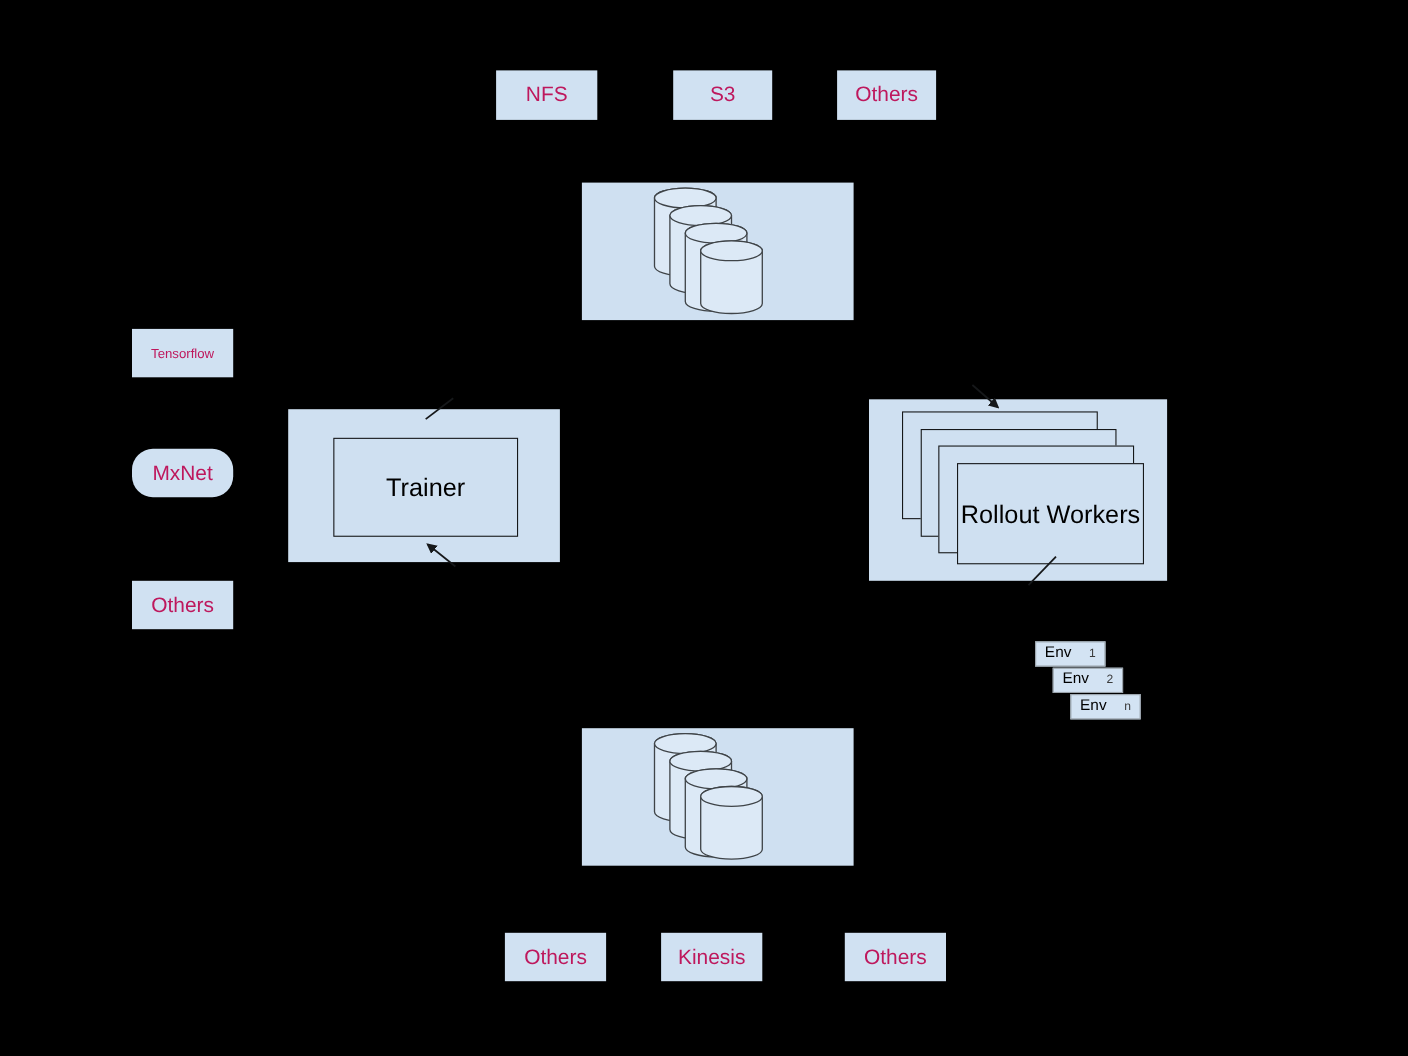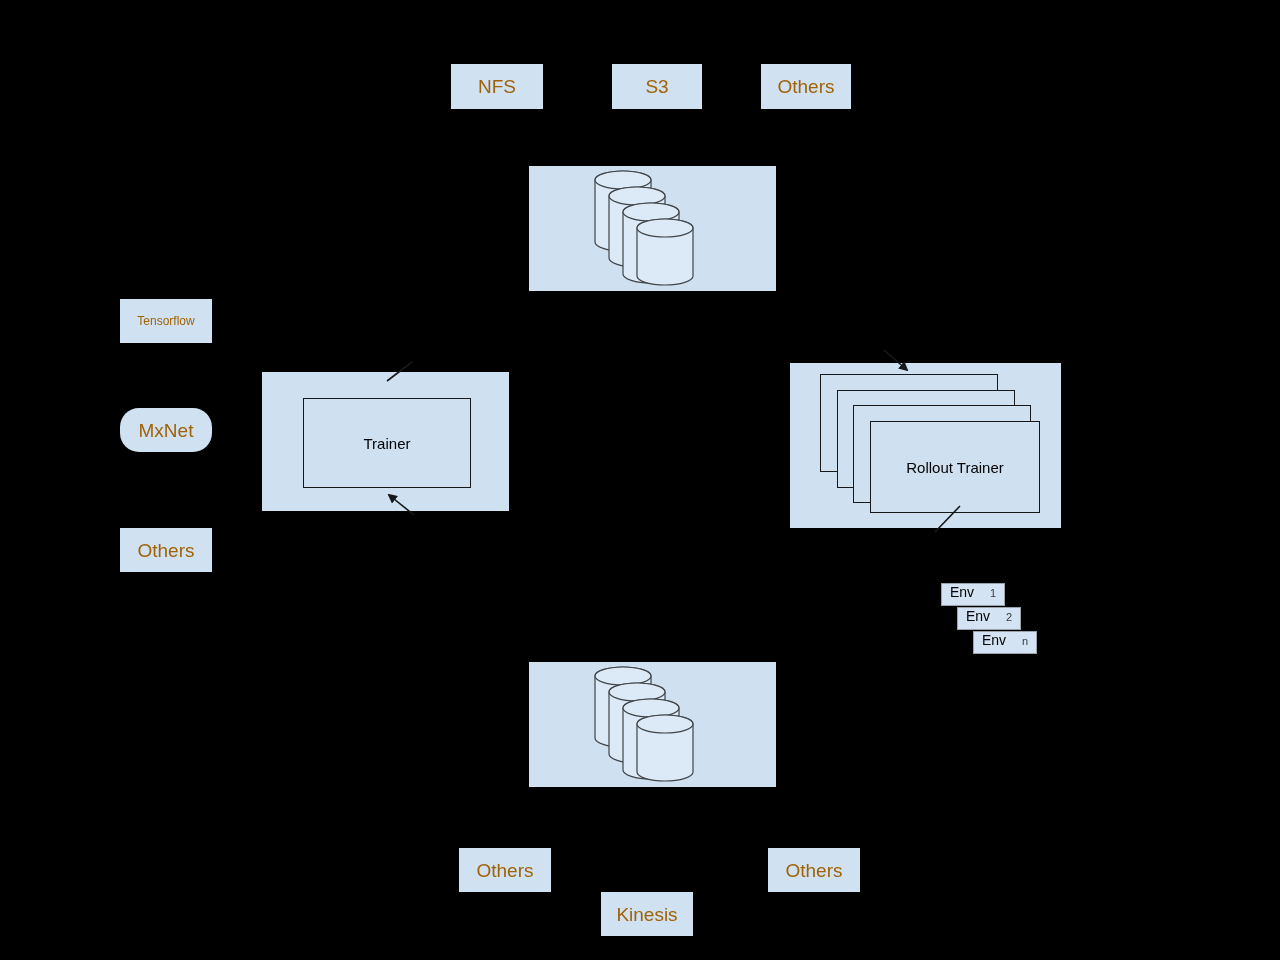--- a/index.html
+++ b/index.html
@@ -16,21 +16,21 @@
     width: 1280px;
     height: 960px;
     background: #000000;
     overflow: hidden;
   }
 
   
   .box {
     position: absolute;
     background: #d0e1f2;
-    color: #a16207;
+    color: #be185d;
     display: flex;
     align-items: center;
     justify-content: center;
     font-size: 19px;
     line-height: 1;
     box-sizing: border-box;
     white-space: nowrap;
   }
   .box.small-label { font-size: 12px; text-align: right; }
 
@@ -43,21 +43,21 @@
 
   
   .framed {
     position: absolute;
     background: #cfe0f1;
     border: 1.4px solid #16181a;
     box-sizing: border-box;
     display: flex;
     align-items: center;
     justify-content: center;
-    font-size: 15px;
+    font-size: 23px;
     color: #000;
     white-space: nowrap;
   }
   .framed.blank { font-size: 0; }
 
   
   .env-chip {
     position: absolute;
     background: #d3e3f3;
     border: 1px solid #9aa3ab;
@@ -135,21 +135,21 @@
   <div class="panel" style="left:262px; top:372px; width:247px; height:139px;"></div>
   <div class="framed" style="left:303px; top:398px; width:168px; height:90px;">
     <span>Trainer</span>
   </div>
 
   <div class="panel" style="left:790px; top:363px; width:271px; height:165px;"></div>
   <div class="framed blank" style="left:820px; top:374px; width:178px; height:98px;"></div>
   <div class="framed blank" style="left:837px; top:390px; width:178px; height:98px;"></div>
   <div class="framed blank" style="left:853px; top:405px; width:178px; height:98px;"></div>
   <div class="framed" style="left:870px; top:421px; width:170px; height:92px;">
-    <span>Rollout Trainer</span>
+    <span>Rollout Workers</span>
   </div>
 
   <div class="env-chip" style="left:941px; top:583px; width:64px;">
     <span>Env</span>
     <span class="env-idx">1</span>
   </div>
   <div class="env-chip" style="left:957px; top:607px; width:64px;">
     <span>Env</span>
     <span class="env-idx">2</span>
   </div>
@@ -169,21 +169,21 @@
         <ellipse cx="122" cy="46" rx="28" ry="9"></ellipse>
         <path d="M108,62 a28,9 0 0 1 56,0 v48 a28,9 0 0 1 -56,0 z"></path>
         <ellipse cx="136" cy="62" rx="28" ry="9"></ellipse>
       </g>
     </svg>
   </div>
 
   <div class="box" style="left:459px; top:848px; width:92px; height:44px;">
     <span>Others</span>
   </div>
-  <div class="box" style="left:601px; top:848px; width:92px; height:44px;margin-top:44px;">
+  <div class="box" style="left:601px; top:848px; width:92px; height:44px;">
     <span>Kinesis</span>
   </div>
   <div class="box" style="left:768px; top:848px; width:92px; height:44px;">
     <span>Others</span>
   </div>
 
   <svg class="overlay">
     <defs>
       <marker id="arrowend" viewBox="0 0 10 10" refX="8" refY="5" markerWidth="6" markerHeight="6" orient="auto-start-reverse">
         <path d="M 0 0 L 10 5 L 0 10 z" fill="#16181a"></path>

